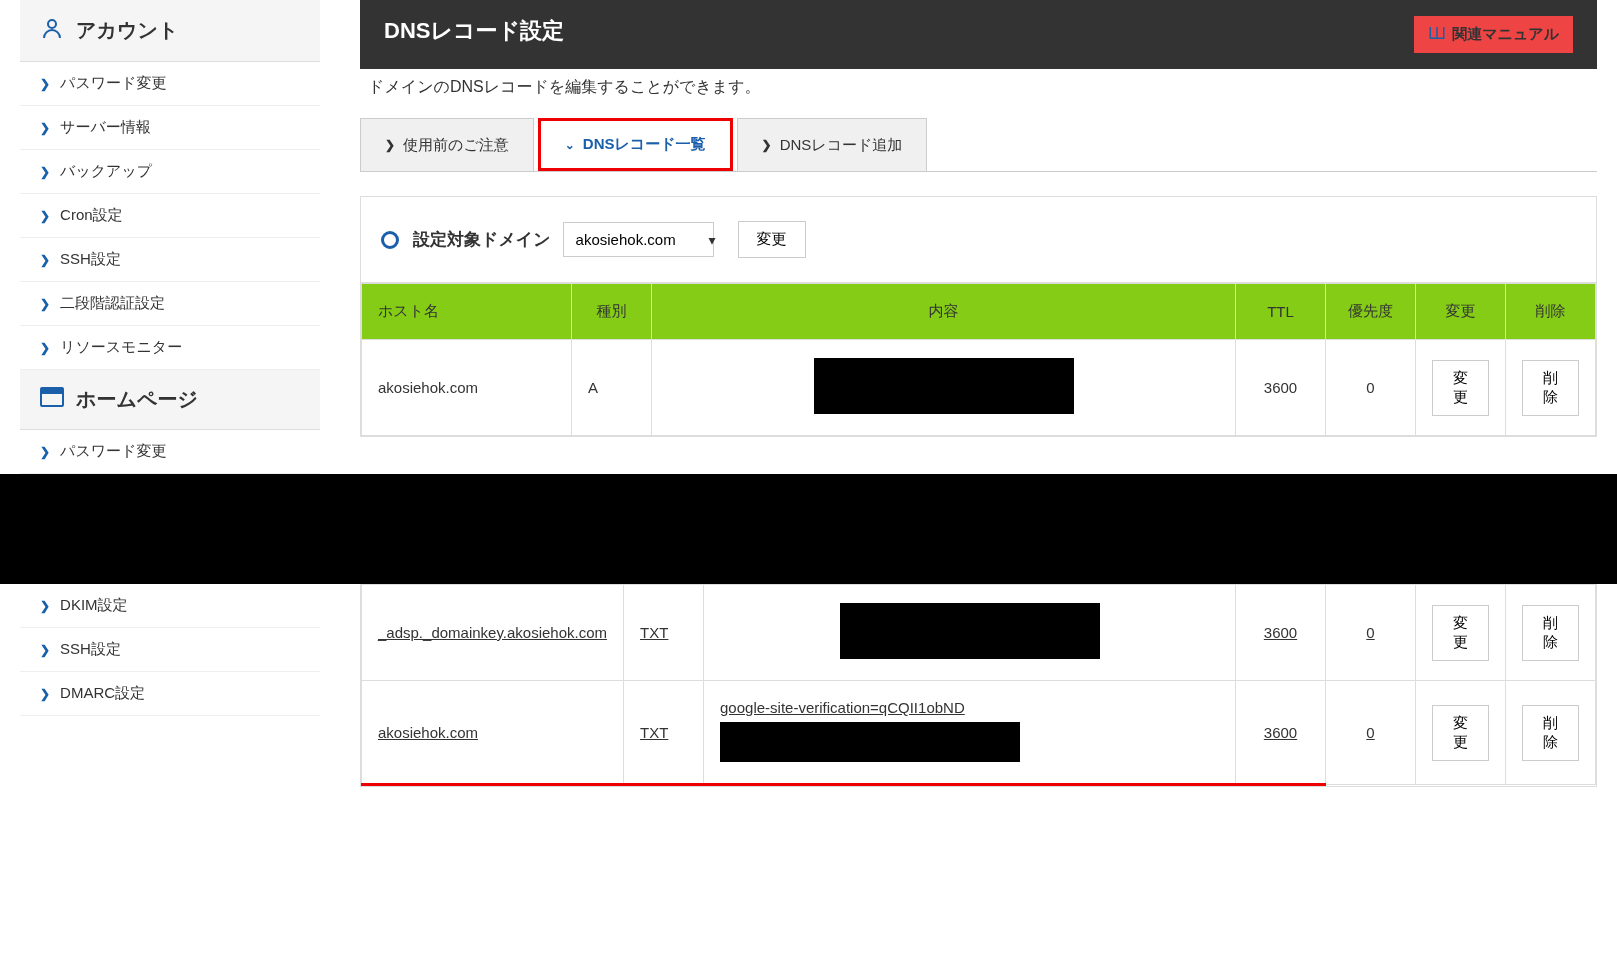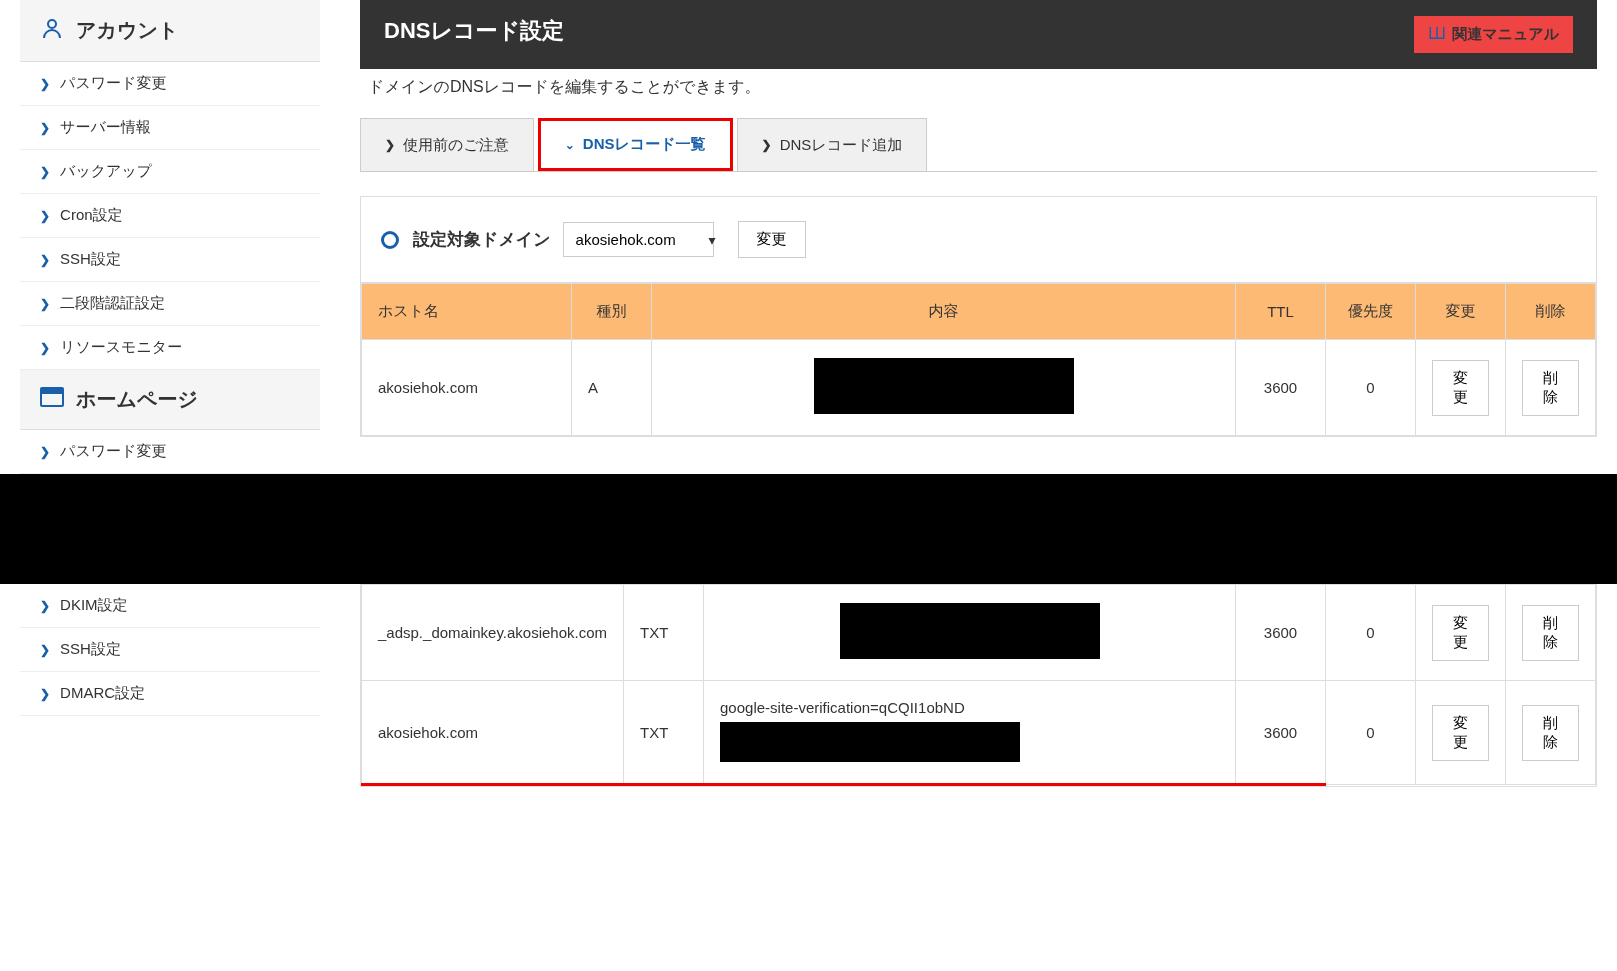--- a/index.html
+++ b/index.html
@@ -167,21 +167,21 @@
       background: #fff;
       border: 1px solid #ccc;
       cursor: pointer;
       font-size: 15px;
     }
     table {
       width: 100%;
       border-collapse: collapse;
     }
     th {
-      background: #fdba74;
+      background: #84cc16;
       padding: 18px 16px;
       text-align: center;
       border: 1px solid #ddd;
       font-size: 15px;
       font-weight: normal;
     }
     th:first-child {
       text-align: left;
     }
     td {
@@ -425,21 +425,21 @@
         <span class="chevron">❯</span>
         <span>SSH設定</span>
       </div>
     <div class="sidebar-item">
         <span class="chevron">❯</span>
         <span>DMARC設定</span>
       </div>
   </div>
 
   <div class="main">
-    <div class="content-box" style="border-top:none;">
+    <div class="content-box" style="border-top:none;text-decoration:underline;">
       <table>
           <colgroup>
             <col style="width:210px">
             <col style="width:80px">
             <col>
             <col style="width:90px">
             <col style="width:90px">
             <col style="width:90px">
             <col style="width:90px">
           </colgroup>

